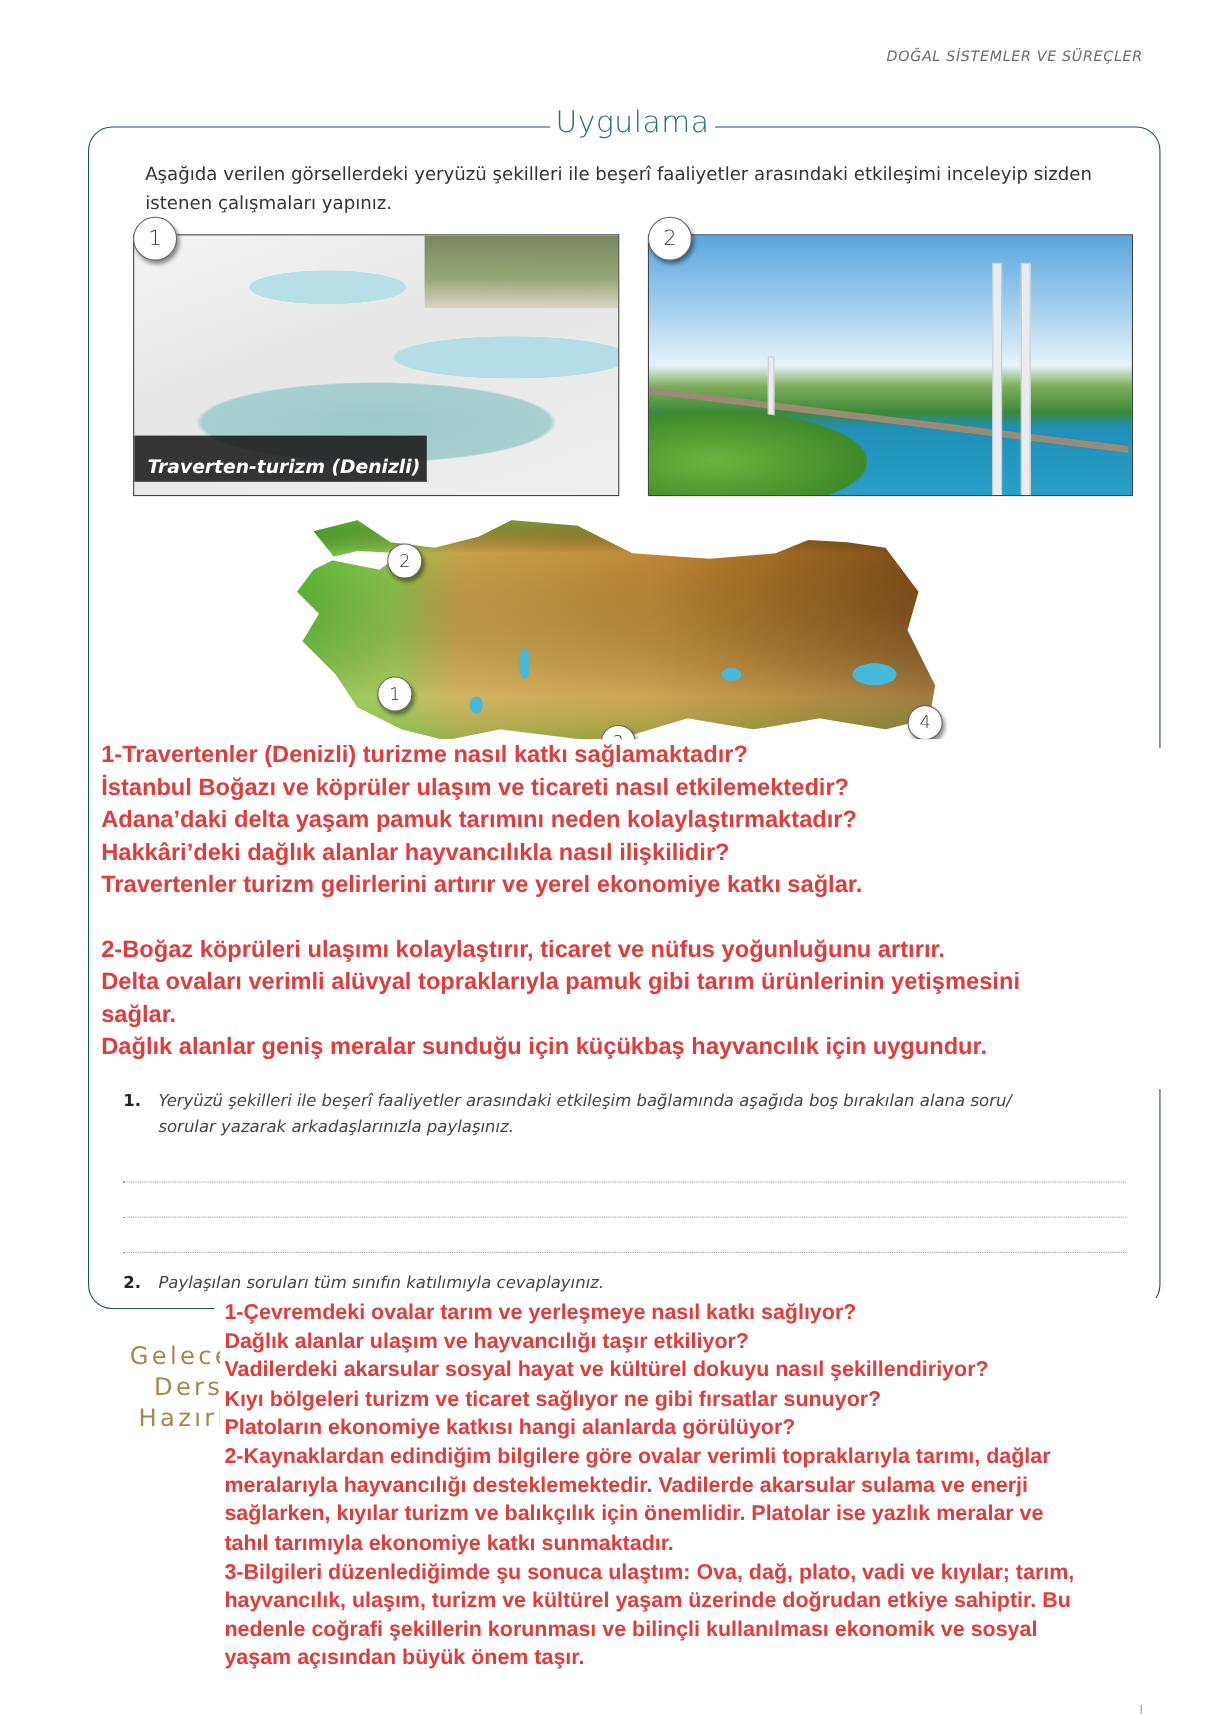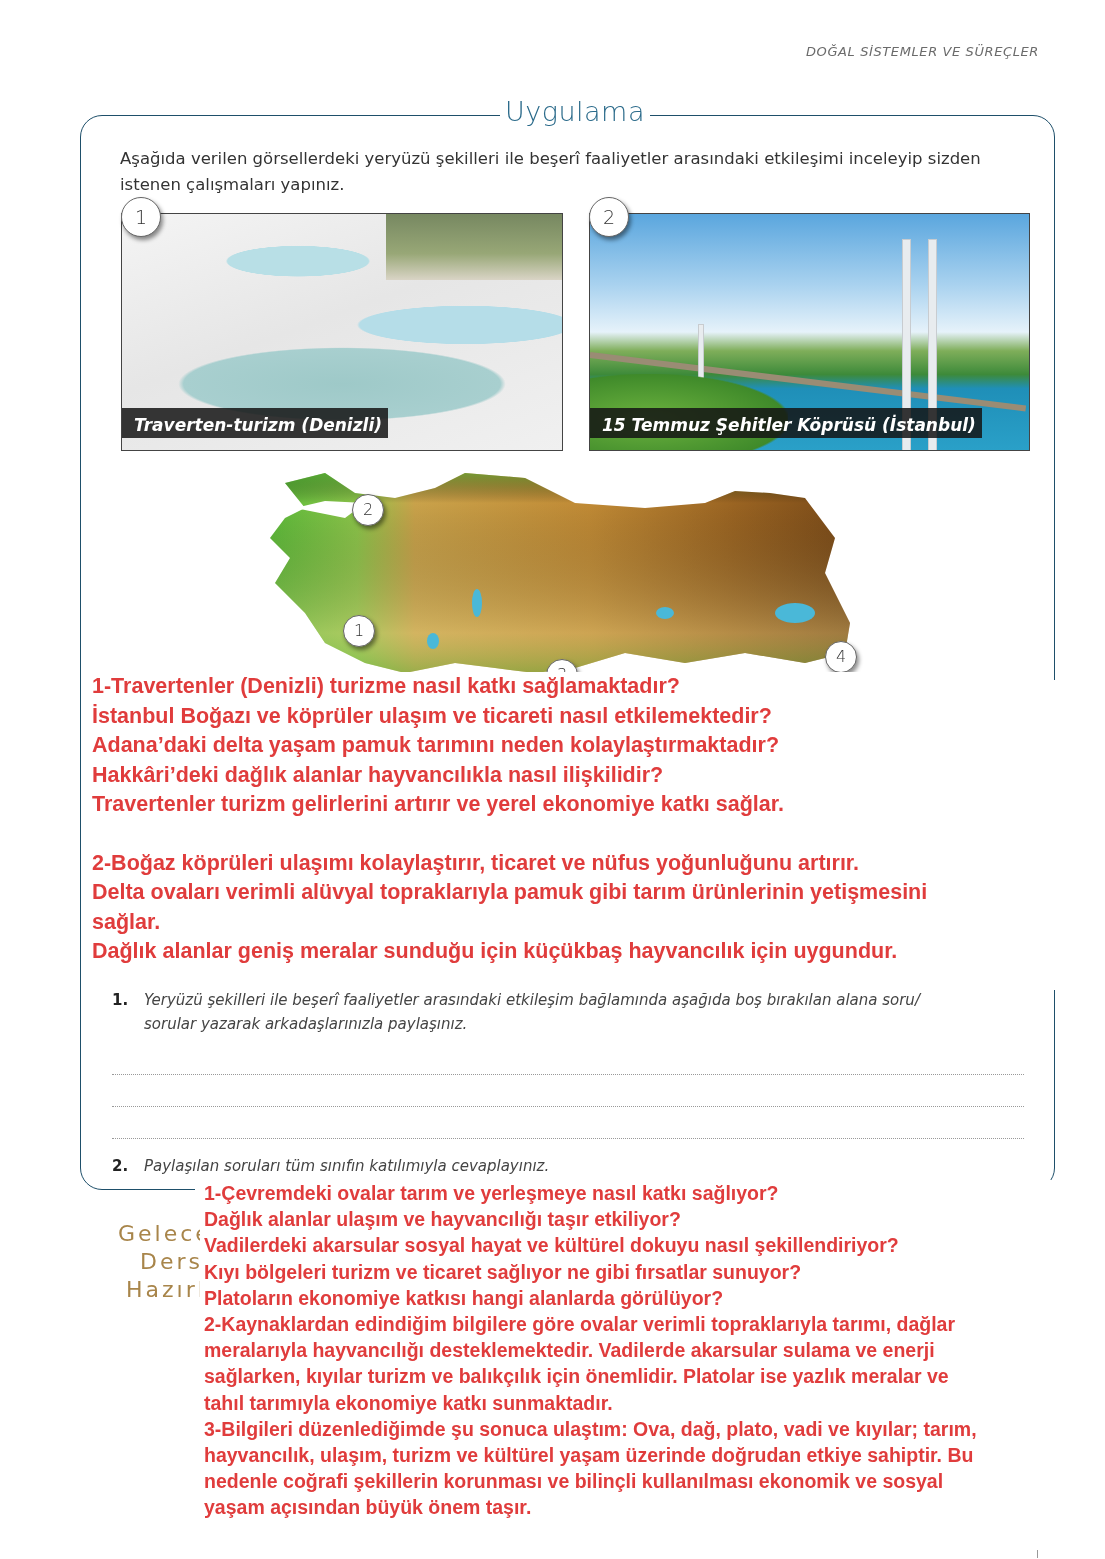--- a/index.html
+++ b/index.html
@@ -7,39 +7,39 @@
 
   .header-title { position: absolute; left: 806px; top: 44px; font-size: 13px; font-style: italic; color: #6b6b6b; letter-spacing: 0.6px; font-family: "DejaVu Sans", sans-serif; }
 
   
   .frame { position: absolute; left: 80px; top: 115px; width: 975px; height: 1075px; border: 1.5px solid #1e4f6a; border-radius: 22px; box-sizing: border-box; }
   .frame-mask-right { position: absolute; left: 1040px; top: 680px; width: 30px; height: 310px; background: #fff; }
   .frame-mask-bottom { position: absolute; left: 195px; top: 1180px; width: 880px; height: 20px; background: #fff; }
   .frame-title-bg { position: absolute; left: 500px; top: 96px; width: 150px; height: 36px; background: #fff; }
   .frame-title { position: absolute; left: 500px; top: 96px; width: 150px; text-align: center; font-size: 27px; color: #2a6a8a; font-family: "DejaVu Sans", sans-serif; font-weight: 300; letter-spacing: 0.5px; }
 
-  .intro { position: absolute; left: 120px; top: 146px; width: 920px; font-size: 16.5px; line-height: 26px; color: #333; font-family: "DejaVu Sans", sans-serif; }
+  .intro { position: absolute; left: 132px; top: 146px; width: 920px; font-size: 16.5px; line-height: 26px; color: #333; font-family: "DejaVu Sans", sans-serif; }
 
   .photo { position: absolute; overflow: hidden; border: 1px solid #444; }
   .photo1 { left: 121px; top: 213px; width: 440px; height: 236px;
     background:
       radial-gradient(ellipse 60% 25% at 50% 72%, #9ec9c8 0%, #a8cfcf 60%, transparent 62%),
       radial-gradient(ellipse 30% 10% at 78% 47%, #b5dde8 0%, #b5dde8 80%, transparent 82%),
       radial-gradient(ellipse 20% 8% at 40% 20%, #b8dfe6 0%, #b8dfe6 80%, transparent 82%),
       linear-gradient(160deg, #f4f4f4 0%, #e6e6e6 45%, #f0f0f0 100%);
   }
   .photo1 .trees { position: absolute; right: 0; top: 0; width: 40%; height: 28%; background: linear-gradient(180deg, #6a7d52, #8fa06a 60%, #d8d2c2); opacity: 0.9; }
   .photo2 { left: 589px; top: 213px; width: 439px; height: 236px;
     background: linear-gradient(180deg, #5aa6de 0%, #a9d2ef 30%, #e6f2fa 50%, #7fae5a 58%, #3d8a3a 68%, #1f8fb8 74%, #2aa0c8 100%);
   }
   .photo2 .tower { position: absolute; background: #e8ecef; border: 1px solid #c8ccd0; }
   .photo2 .deck { position: absolute; left: 0; top: 138px; width: 100%; height: 6px; background: #9a8c74; transform: rotate(7deg); transform-origin: left; }
   .photo2 .foliage { position: absolute; left: 0; bottom: 0; width: 45%; height: 32%; background: radial-gradient(ellipse at 30% 60%, #6db33f, #3f8a2a 70%, transparent 72%); }
 
-  .caption { position: absolute; bottom: 12px; left: 0; height: 26px; background: rgba(20,20,20,0.85); color: #fff; font-weight: bold; font-style: italic; font-size: 17px; line-height: 26px; padding: 4px 6px 0 12px; font-family: "DejaVu Sans", sans-serif; white-space: nowrap; }
+  .caption { position: absolute; bottom: 12px; left: 0; height: 26px; background: rgba(20,20,20,0.85); color: #fff; font-weight: bold; font-style: italic; font-size: 17px; line-height: 26px; padding: 16px 6px 0 12px; font-family: "DejaVu Sans", sans-serif; white-space: nowrap; }
 
   .badge { position: absolute; width: 38px; height: 38px; border-radius: 50%; background: #fff; border: 1px solid #666; box-shadow: 2px 3px 4px rgba(0,0,0,0.45); text-align: center; line-height: 38px; font-size: 19px; color: #333; font-family: "DejaVu Sans", sans-serif; font-weight: 300; }
   .badge.sm { width: 30px; height: 30px; line-height: 30px; font-size: 16px; }
 
   .map { position: absolute; left: 265px; top: 463px; width: 605px; height: 210px; }
   .map svg { width: 100%; height: 100%; display: block; }
 
   .red { position: absolute; color: #e03c3c; font-weight: bold; font-family: "Liberation Sans", sans-serif; }
   .answers1 { left: 92px; top: 672px; width: 960px; font-size: 21.5px; line-height: 29.5px; background: #fff; }
   .answers1 .gap { height: 29px; }
@@ -79,21 +79,20 @@
   <div class="caption">Traverten-turizm (Denizli)</div>
 </div>
 <div class="badge" style="left:121px;top:197px;">1</div>
 
 <div class="photo photo2">
   <div class="deck"></div>
   <div class="tower" style="left:312px;top:25px;width:7px;height:211px;"></div>
   <div class="tower" style="left:338px;top:25px;width:7px;height:211px;"></div>
   <div class="tower" style="left:108px;top:110px;width:4px;height:80px;"></div>
   <div class="foliage"></div>
-  <div class="caption">15 Temmuz Şehitler Köprüsü (İstanbul)</div>
 </div>
 <div class="badge" style="left:589px;top:197px;">2</div>
 
 <div class="map">
   <svg viewBox="0 0 605 210" preserveAspectRatio="none">
     <defs>
       <linearGradient id="relief" x1="0" y1="0" x2="1" y2="0">
         <stop offset="0" stop-color="#5dbb3a"></stop>
         <stop offset="0.15" stop-color="#8cc54a"></stop>
         <stop offset="0.25" stop-color="#c9a24a"></stop>

